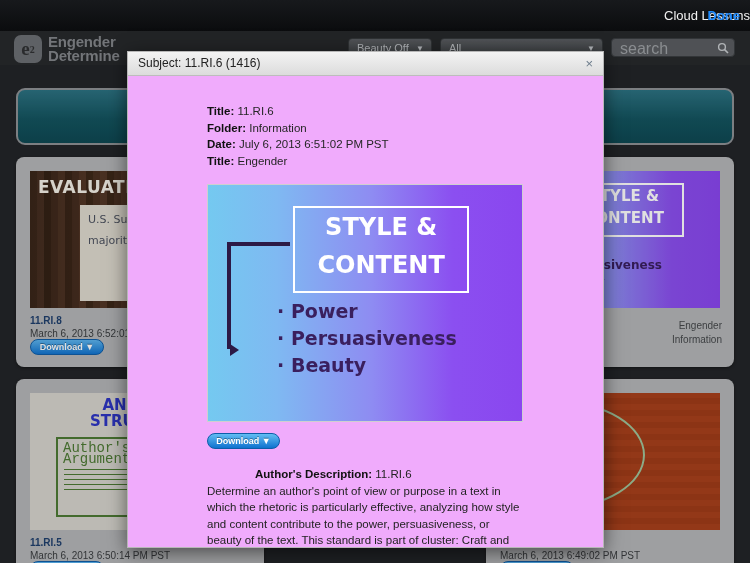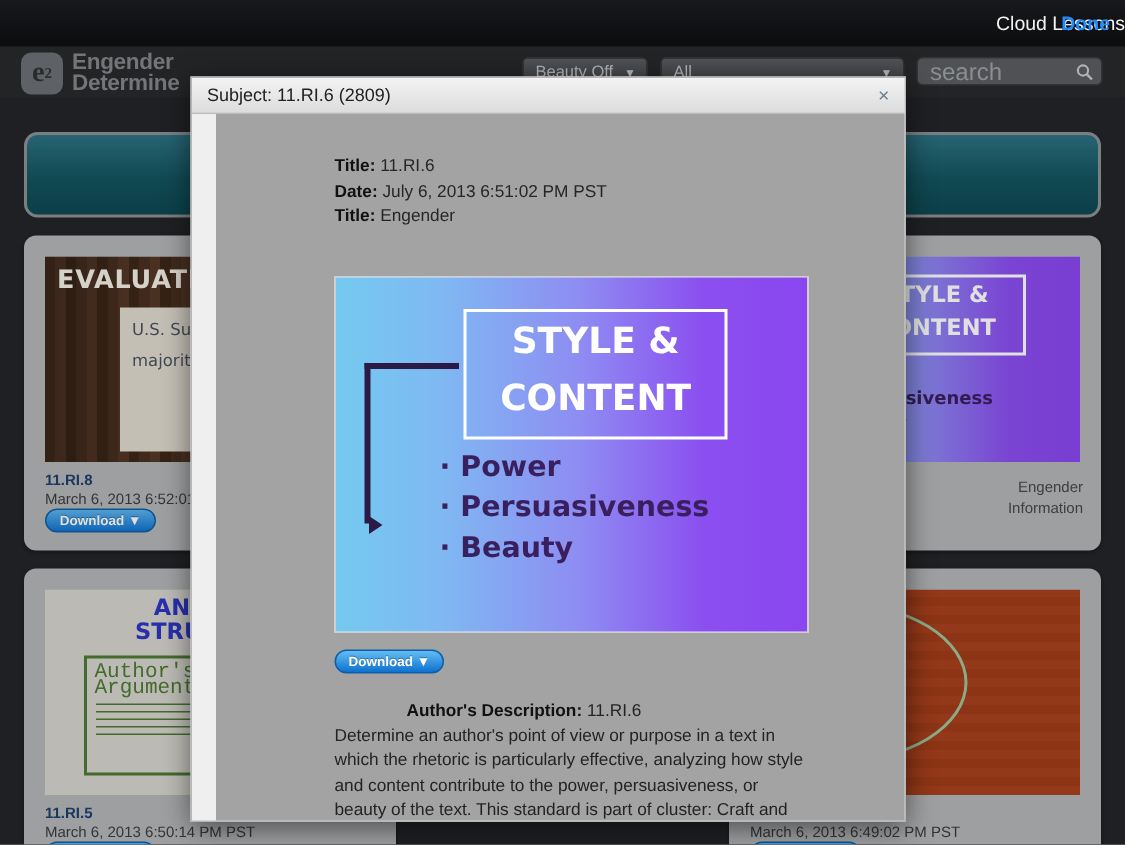--- a/index.html
+++ b/index.html
@@ -213,22 +213,22 @@
     border-bottom:1px solid #bdbdbd;
   }
   .modal-title{
     position:absolute;left:10px;top:0;line-height:23px;color:#222;font-size:12px;
   }
   .modal-close{
     position:absolute;right:10px;top:0;line-height:23px;
     color:#6d7d8c;font-size:13px;cursor:pointer;
   }
   .modal-body{
-    position:absolute;left:16px;top:24px;width:100%;height:473px;
-    background:#a3a3a3;
+    position:absolute;left:0;top:24px;width:100%;height:473px;
+    background:#f0abfc;
   }
   .meta{position:absolute;left:79px;top:27px;color:#262626;font-size:11.5px;line-height:16.5px;}
   .meta b{color:#111;}
 
   .hero{
     position:absolute;left:79px;top:108px;width:316px;height:238px;
     border:1px solid #cfcfcf;box-sizing:border-box;background:#fff;
   }
   .hero .thumb-style .sbox{left:27%;top:9%;width:55%;height:35%;}
   .hero .thumb-style .sbox span{font-size:24px;line-height:38px;}
@@ -376,30 +376,34 @@
       <div class="card-date">March 6, 2013 6:49:02 PM PST</div>
     </div>
     <div class="dl-btn">Download ▼</div>
   </div>
 
   <div class="app-dim"></div>
 </div>
 
 <div class="modal">
   <div class="modal-head">
-    <div class="modal-title">Subject: 11.RI.6 (2809)</div>
+    <div class="modal-title">Subject: 11.RI.6 (1416)</div>
     <div class="modal-close">×</div>
   </div>
 
   <div class="modal-body">
 
     <div class="meta">
       <div>
         <b>Title:</b>
         <span>11.RI.6</span>
+      </div>
+      <div>
+        <b>Folder:</b>
+        <span>Information</span>
       </div>
       <div>
         <b>Date:</b>
         <span>July 6, 2013 6:51:02 PM PST</span>
       </div>
       <div>
         <b>Title:</b>
         <span>Engender</span>
       </div>
     </div>

